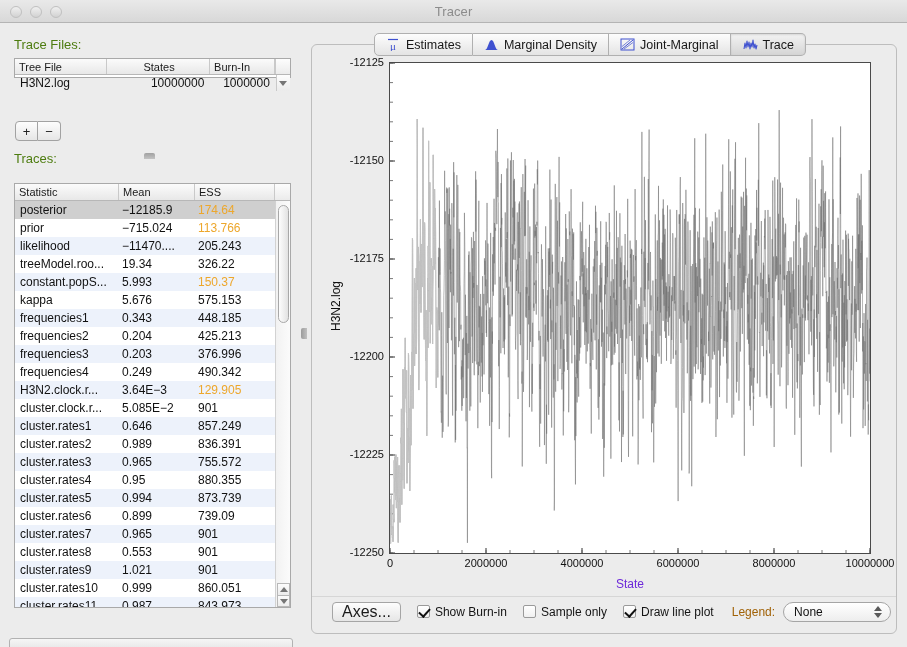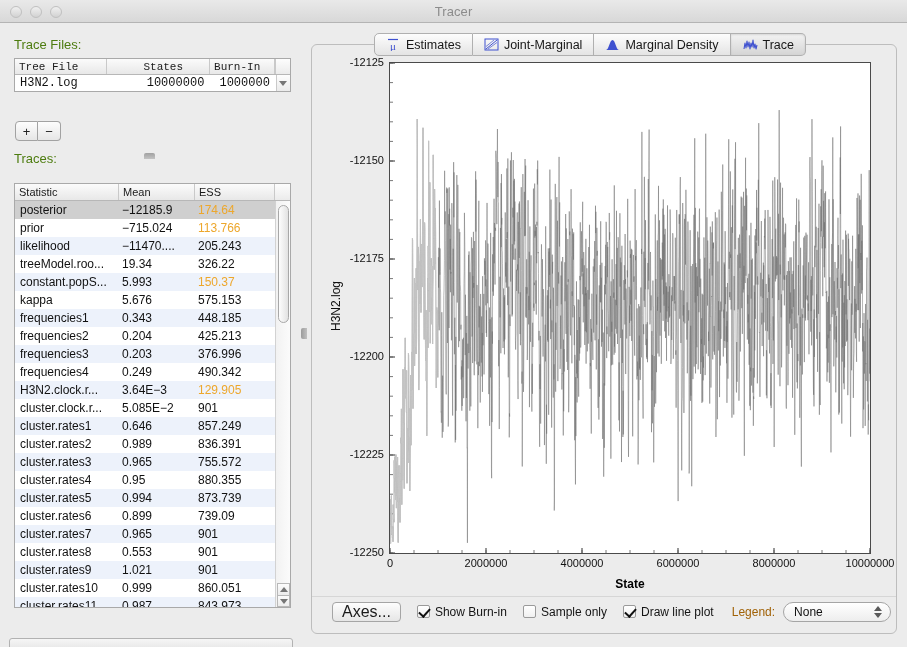--- a/index.html
+++ b/index.html
@@ -50,24 +50,24 @@
   .section-label {
     position: absolute;
     font-size: 13px; color: #4d7c0f;
   }
   #lbl-trace-files { left: 14px; top: 14px; }
   #lbl-traces      { left: 14px; top: 128px; }
 
   
   .file-table {
     position: absolute; left: 14px; top: 35px;
-    width: 277px; height: 34px;
+    width: 277px; height: 20px;
     background: #fff;
     border: 1px solid #a9a9a9;
-    display: flex; flex-direction: column; font-family: Liberation Mono, monospace;
+    display: flex; flex-direction: column;
   }
   .ft-head {
     display: flex; height: 16px;
     background: linear-gradient(to bottom,#fbfbfb,#e8e8e8);
     border-bottom: 1px solid #b7b7b7;
     font-size: 11px; color: #1a1a1a;
   }
   .ft-head > div {
     padding: 1px 0 0 4px;
     border-right: 1px solid #c9c9c9;
@@ -265,21 +265,21 @@
     text-align: right; white-space: nowrap;
   }
   .ylabels { position: absolute; left: 0; top: 0; width: 72px; height: 520px; }
   .xlabels { position: absolute; left: 60px; top: 505px; width: 520px; height: 20px; }
   .xtick-lbl {
     position: absolute; font-size: 11px; color: #111;
     transform: translateX(-50%); white-space: nowrap;
   }
   .axis-title-x {
     position: absolute; left: 77px; top: 525px; width: 482px;
-    text-align: center; font-size: 12px; color: #000000; font-weight: bold;
+    text-align: center; font-size: 12px; color: #6d28d9;
   }
   .axis-title-y {
     position: absolute; left: -66px; top: 247px;
     width: 180px; text-align: center;
     font-size: 12px; color: #111;
     transform: rotate(-90deg);
   }
 
   
   .controls {
@@ -537,35 +537,35 @@
           <svg class="tab-icon" viewBox="0 0 15 13">
             <line x1="2" y1="1.5" x2="12" y2="1.5" stroke="#3f51d0" stroke-width="1.2"></line>
             <text x="7" y="11.5" font-size="11" font-family="Liberation Serif, serif" fill="#3f51d0" text-anchor="middle">μ</text>
           </svg>
         </span>
         <span>Estimates</span>
       </div>
       <div class="tab">
         <span>
           <svg class="tab-icon" viewBox="0 0 15 13">
+            <path d="M1 12 C4 12 4.6 2 7.5 2 C10.4 2 11 12 14 12 Z" fill="#3f51d0"></path>
+          </svg>
+        </span>
+        <span>Marginal Density</span>
+      </div>
+      <div class="tab">
+        <span>
+          <svg class="tab-icon" viewBox="0 0 15 13">
             <rect x="1" y="1" width="13" height="11" fill="none" stroke="#3f51d0" stroke-width="1"></rect>
             <line x1="2" y1="11" x2="13" y2="2" stroke="#3f51d0" stroke-width="1"></line>
             <line x1="4" y1="11" x2="13" y2="4.5" stroke="#3f51d0" stroke-width=".7"></line>
             <line x1="2" y1="8.5" x2="10" y2="2" stroke="#3f51d0" stroke-width=".7"></line>
           </svg>
         </span>
         <span>Joint-Marginal</span>
-      </div>
-      <div class="tab">
-        <span>
-          <svg class="tab-icon" viewBox="0 0 15 13">
-            <path d="M1 12 C4 12 4.6 2 7.5 2 C10.4 2 11 12 14 12 Z" fill="#3f51d0"></path>
-          </svg>
-        </span>
-        <span>Marginal Density</span>
       </div>
       <div class="tab active">
         <span>
           <svg class="tab-icon" viewBox="0 0 15 13">
             <path d="M1 11 L2 5 L3 10 L4 3 L5 9 L6 4 L7 11 L8 5 L9 9 L10 2 L11 10 L12 6 L13 11 L14 7" fill="none" stroke="#3f51d0" stroke-width="1.1" stroke-linejoin="round"></path>
           </svg>
         </span>
         <span>Trace</span>
       </div>
     </div>

